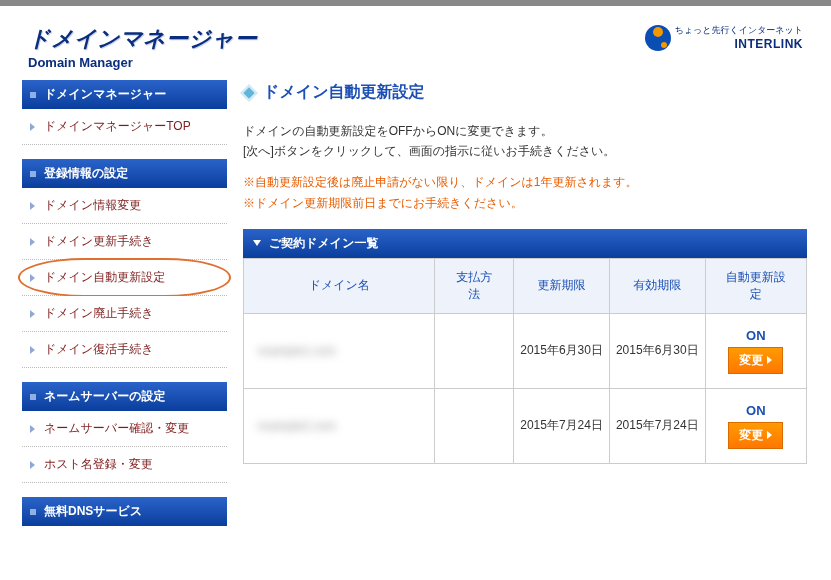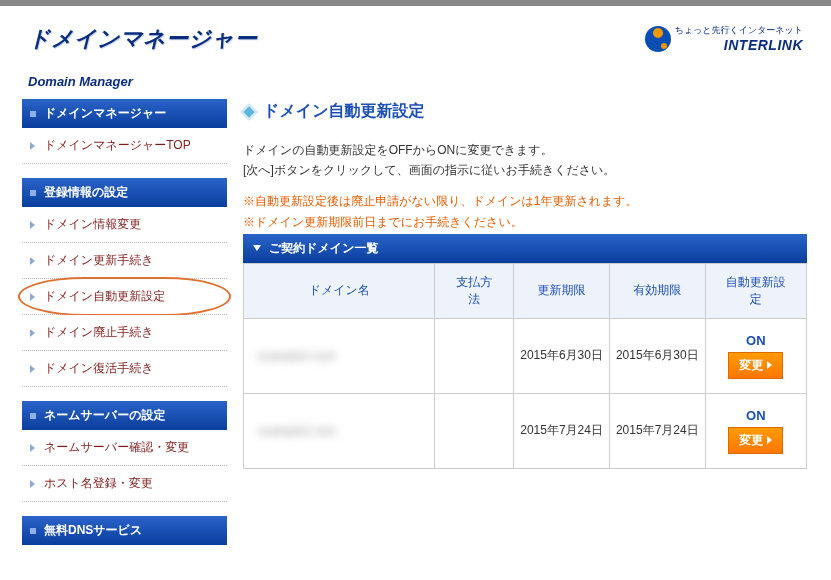--- a/index.html
+++ b/index.html
@@ -1,41 +1,41 @@
 <!DOCTYPE html>
 <html><head>
 <meta charset="utf-8">
 <style>
   * { box-sizing: border-box; margin: 0; padding: 0; }
   body { font-family: "MS PGothic","Hiragino Kaku Gothic Pro",Meiryo,sans-serif; background:#ddd; font-size:12px; color:#333; }
   .page { width:831px; height:580px; margin:0 auto; background:#fff; border-top:6px solid #888; position:relative; overflow:hidden; }
   .logo-wrap { padding:18px 28px 10px; display:flex; justify-content:space-between; align-items:flex-start; }
   .brand-title { font-size:22px; font-weight:bold; color:#0a2d7d; font-style:italic; letter-spacing:0.5px; text-shadow:1px 1px 0 #c9d4ea; }
-  .brand-sub { font-size:13px; font-weight:bold; color:#0a2d7d; font-style:italic; margin-top:20px; }
+  .brand-sub { font-size:13px; font-weight:bold; color:#0a2d7d; margin-top:1px; }
   .interlink { text-align:right; font-size:10px; color:#0a2d7d; display:flex; align-items:center; gap:4px; }
   .interlink .txt { font-family:sans-serif; }
-  .interlink .il-name { font-size:14px; font-weight:bold; font-style:italic; letter-spacing:0.5px; }
+  .interlink .il-name { font-size:12px; font-weight:bold; letter-spacing:0.5px; }
   .interlink .il-tag { font-size:9px; display:block; }
   .il-icon { width:26px; height:26px; background:#0a4db3; border-radius:50%; position:relative; }
   .il-icon::before,.il-icon::after{content:"";position:absolute;background:#f39800;border-radius:50%;}
   .il-icon::before{width:10px;height:10px;top:2px;left:8px;}
   .il-icon::after{width:6px;height:6px;bottom:3px;right:4px;}
   .layout { display:flex; padding:0 2px 0 2px; }
   .sidebar { width:225px; padding:0 0 0 20px; }
   .side-header { background:linear-gradient(#2a63c9,#0a3e9d); color:#fff; font-weight:bold; font-size:12px; padding:6px 8px 6px 22px; position:relative; }
   .side-header::before { content:""; position:absolute; left:8px; top:50%; transform:translateY(-50%); width:6px; height:6px; background:#8fb0e5; }
   .side-item { padding:9px 6px 9px 22px; border-bottom:1px dotted #bbb; color:#7f1d1d; cursor:pointer; position:relative; background:#fff; }
   .side-item::before { content:""; position:absolute; left:8px; top:50%; transform:translateY(-50%); width:0; height:0; border-top:4px solid transparent; border-bottom:4px solid transparent; border-left:5px solid #8fa9d6; }
   .side-item.active-circle::after { content:""; position:absolute; left:-4px; right:-4px; top:-2px; bottom:-2px; border:2px solid #e07030; border-radius:50%/80%; pointer-events:none; }
   .sidebar .gap { height:14px; }
   .main { flex:1; padding:0 22px 0 16px; }
   .page-title { display:flex; align-items:center; font-size:16px; font-weight:bold; color:#1b4fb5; margin:2px 0 18px; }
   .diamond { width:12px; height:12px; transform:rotate(45deg); background:#5fb5da; margin-right:8px; border:2px solid #d8ecf6; }
   .intro { font-size:12px; line-height:1.7; margin-bottom:10px; }
-  .notice { color:#e85c00; font-size:12px; line-height:1.8; }
+  .notice { color:#e85c00; font-size:12px; line-height:1.8; margin-bottom:14px; }
   .table-head { background:linear-gradient(#2a63c9,#0a3e9d); color:#fff; font-weight:bold; padding:6px 8px 6px 26px; position:relative; font-size:12px; }
   .table-head::before { content:""; position:absolute; left:10px; top:50%; transform:translateY(-50%); width:0; height:0; border-left:4px solid transparent; border-right:4px solid transparent; border-top:6px solid #fff; }
   table { width:100%; border-collapse:collapse; }
   th { background:#eef3fb; color:#1b4fb5; font-weight:normal; padding:10px 20px; font-size:12px; text-align:center; border:1px solid #ccc; }
   td { padding:14px 6px; font-size:12px; text-align:center; border:1px solid #ccc; vertical-align:middle; }
   td.domain-cell { text-align:left; padding-left:14px; }
   .blur { filter:blur(4px); color:#999; user-select:none; }
   .auto-col { }
   .auto-label { color:#1b4fb5; font-weight:bold; font-size:13px; margin-bottom:4px; }
   .change-btn { display:inline-flex; align-items:center; justify-content:center; gap:4px; background:linear-gradient(#ff9a00,#ff7700); color:#fff; font-weight:bold; font-size:12px; padding:4px 10px; border:1px solid #d86a00; cursor:pointer; }

